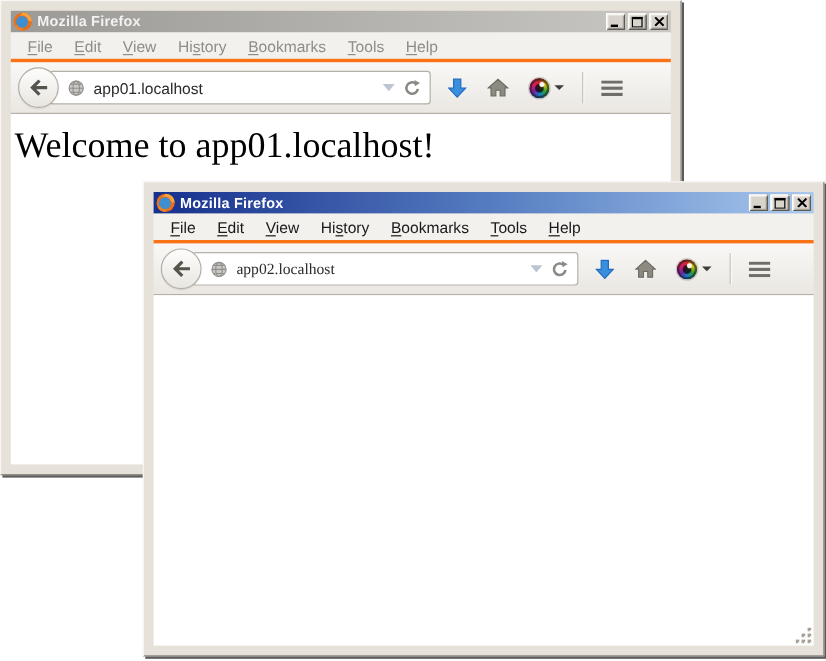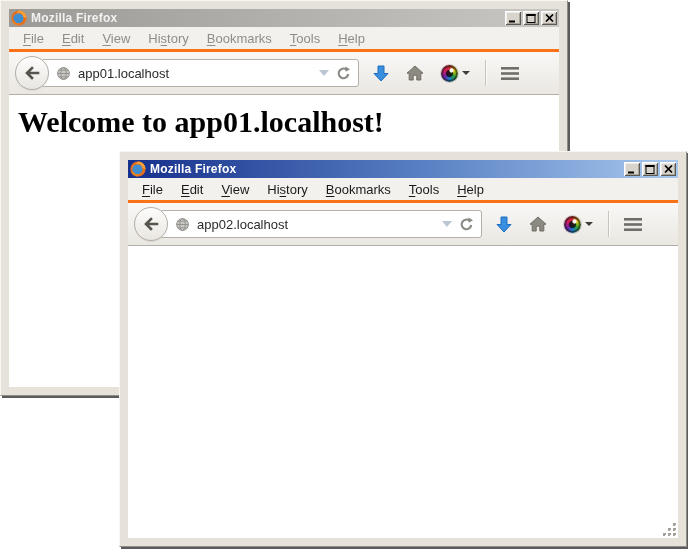--- a/index.html
+++ b/index.html
@@ -103,21 +103,21 @@
     height: 28px;
     background: #ffffff;
     border: 1px solid #b5b1a9;
     border-radius: 3px;
     display: flex;
     align-items: center;
     padding: 0 7px 0 14px;
     gap: 7px;
     justify-content: center;
   }
-  .window.front .urlbar { width: 322px; }
+  .window.front .urlbar { width: 322px; font-family: Liberation Serif, serif; }
   .url-text { flex: 1; font-size: 13px; color: #2b2b2b; white-space: nowrap; overflow: hidden; }
   .url-drop {
     width: 0; height: 0;
     border-left: 5px solid transparent;
     border-right: 5px solid transparent;
     border-top: 6px solid #bcc5d2;
   }
   .tool-icons { display: flex; align-items: center; margin-left: 14px; gap: 17px; }
   .colorwheel-wrap { display: flex; align-items: center; gap: 4px; }
   .colorwheel {
@@ -138,24 +138,24 @@
 
   
   .content {
     flex: 1;
     background: #ffffff;
     position: relative;
     overflow: hidden;
   }
   .content h1 {
     font-family: "Liberation Serif", serif;
-    font-weight: bold;
+    font-weight: normal;
     font-size: 30px;
     color: #000000;
-    margin: 10px 0 0 9px;
+    margin: 10px 0 0 3px;
     white-space: nowrap;
   }
   .resize-grip { position: absolute; right: 1px; bottom: 1px; }
 </style>
 </head>
 <body>
 
 <div class="window back">
   <div class="titlebar inactive">
     <svg class="ff-logo" viewBox="0 0 16 16">

